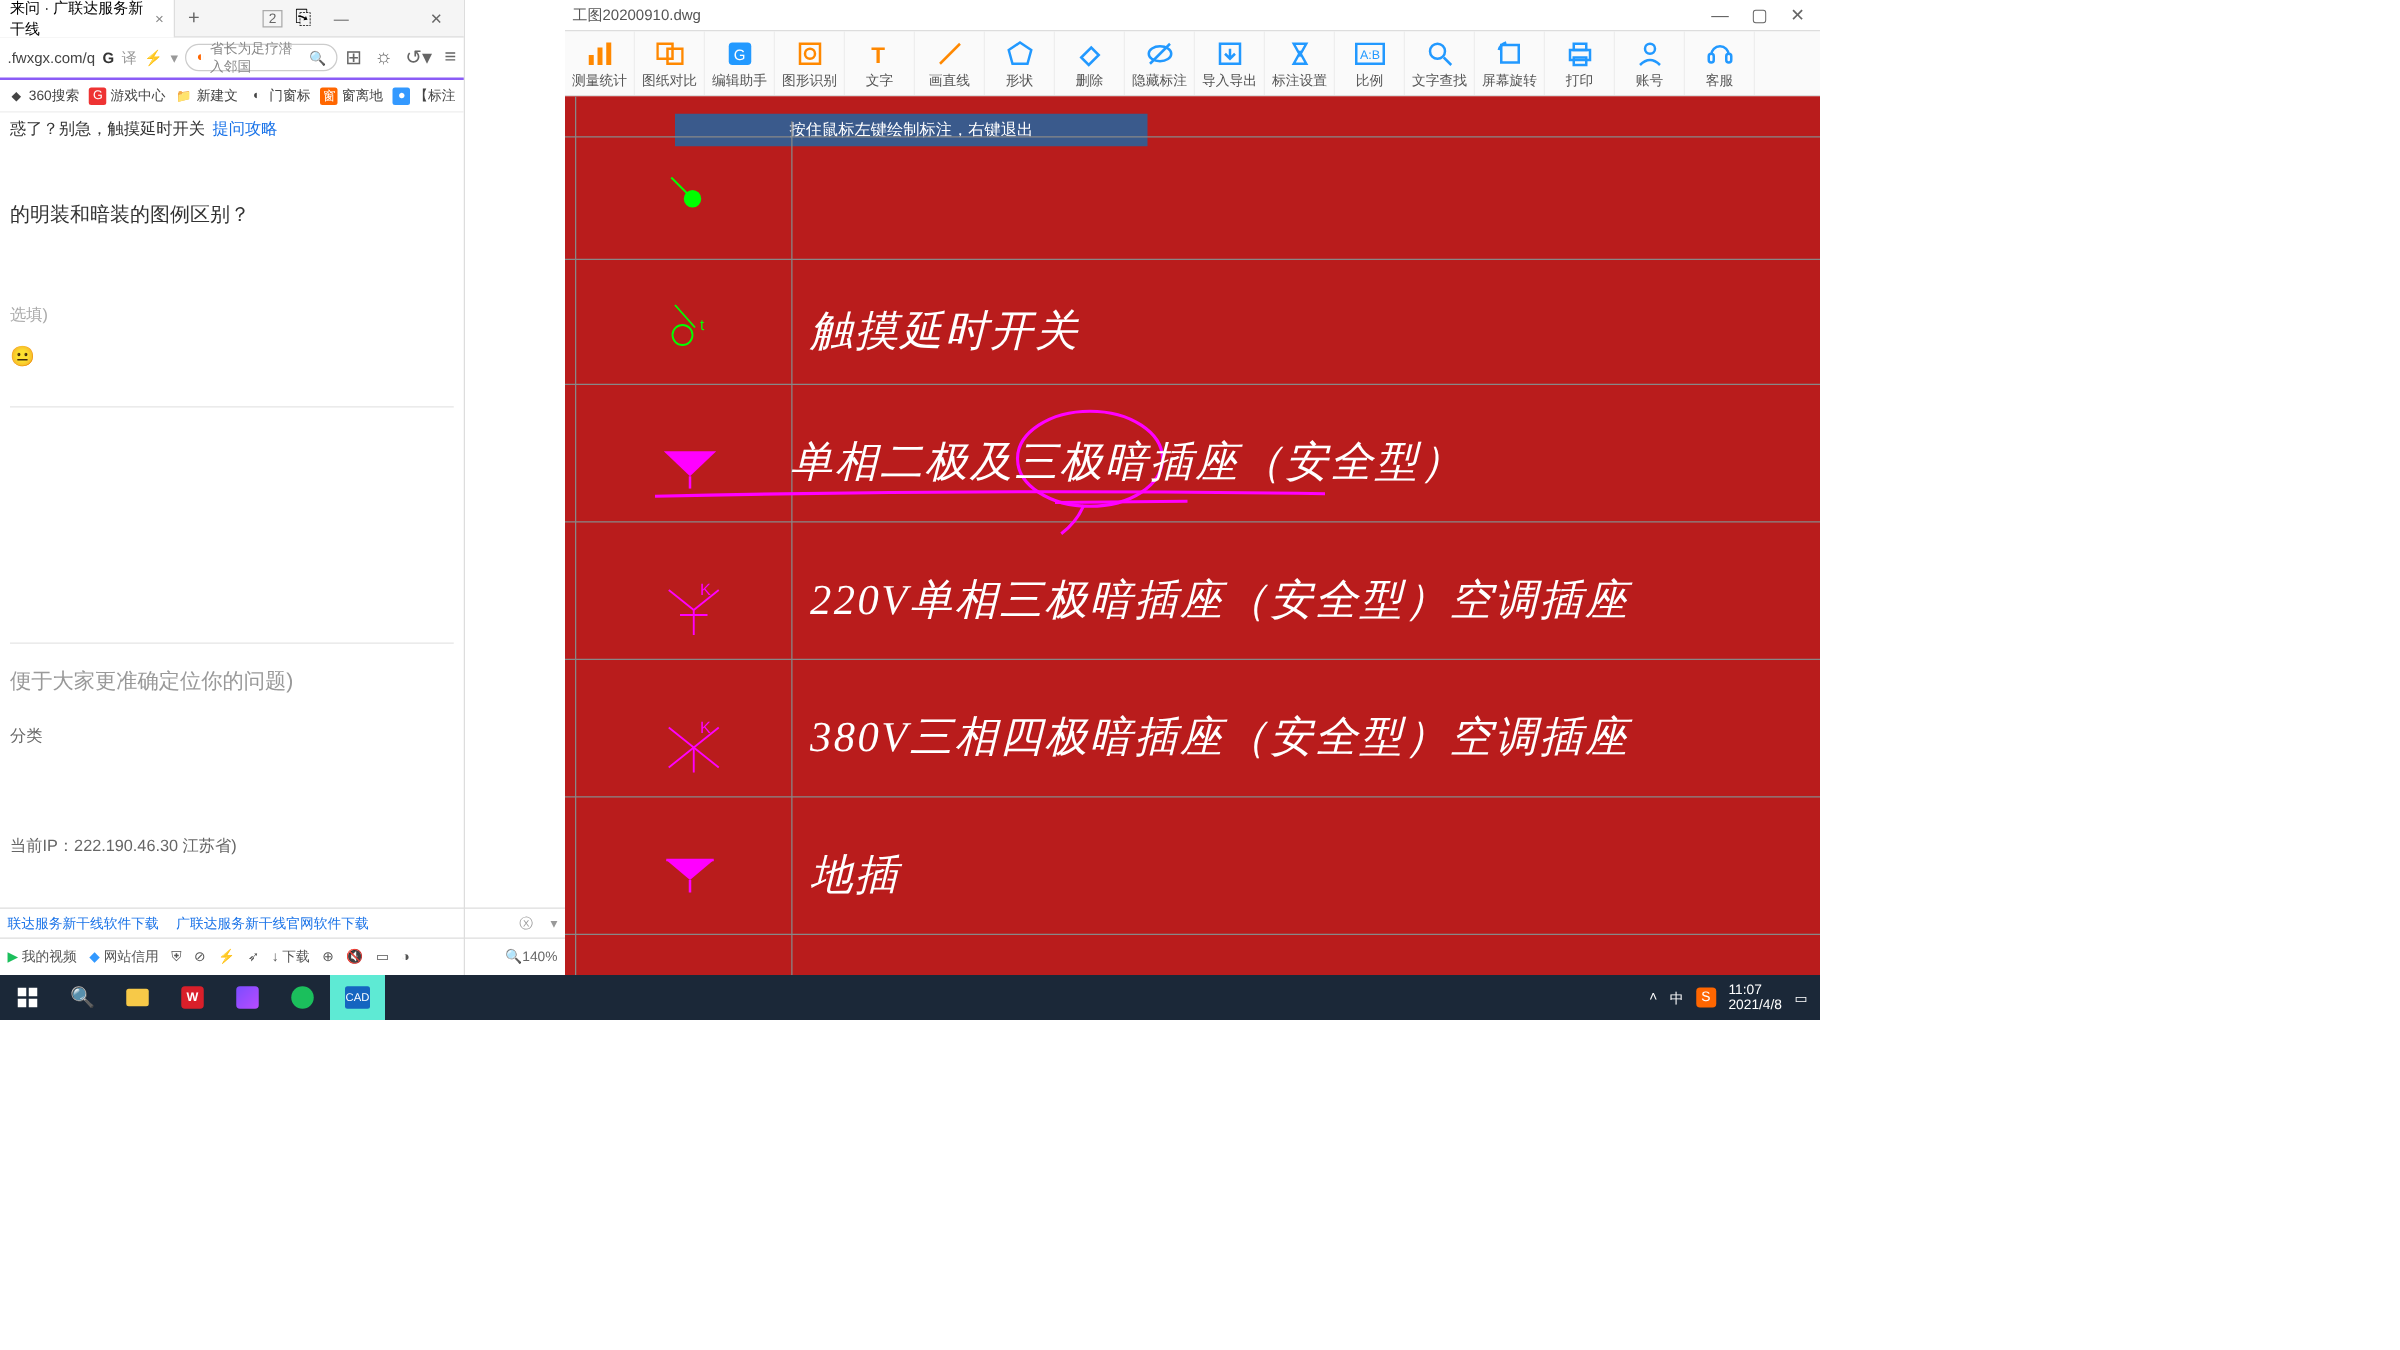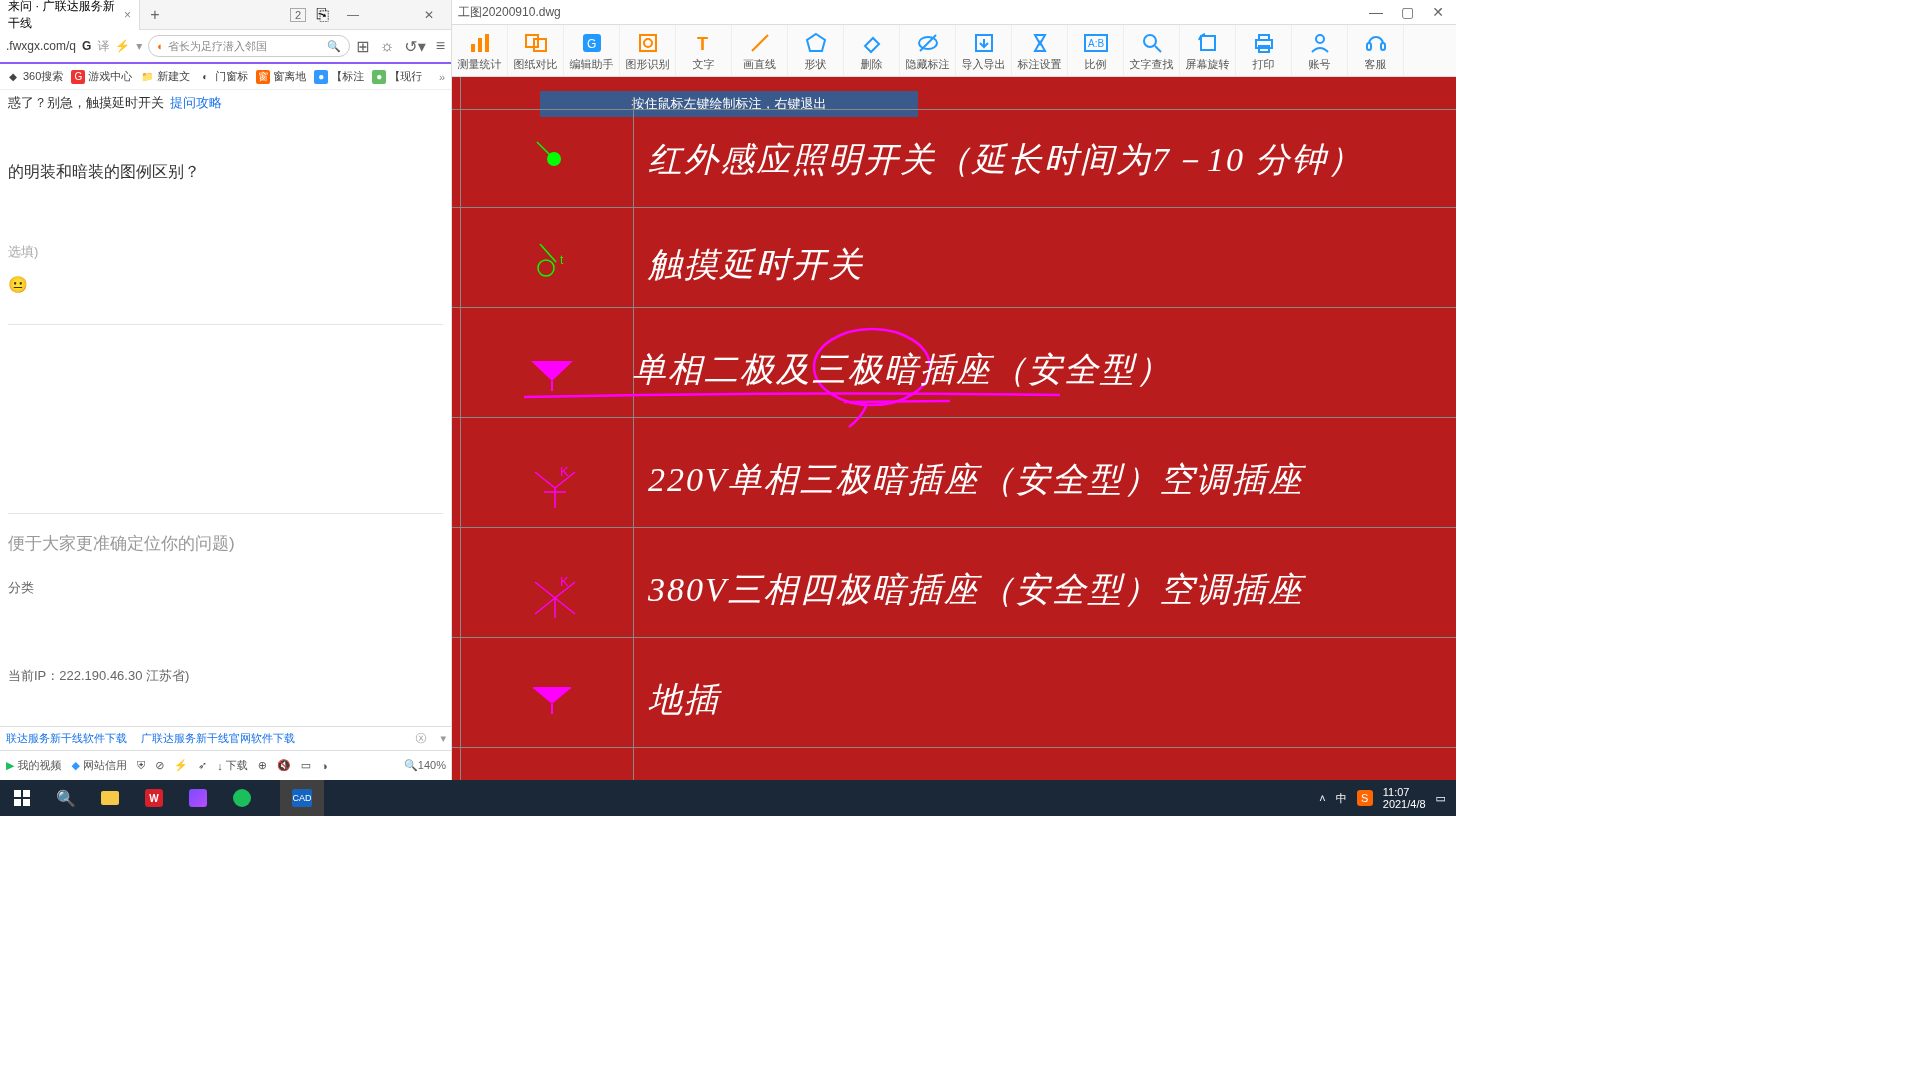--- a/index.html
+++ b/index.html
@@ -1,19 +1,19 @@
 <!DOCTYPE html>
 <html><head>
 <meta charset="utf-8">
 <style>
 * { margin: 0; padding: 0; box-sizing: border-box; font-family: "Microsoft YaHei", sans-serif; }
 body { width: 1456px; height: 816px; overflow: hidden; background: #fff; position: relative; }
 
 
-.browser-panel { position: absolute; left: 0; top: 0; width: 452px; height: 780px; background: #fff; border-right: 1px solid #ddd; }
+.browser-panel { position: absolute; left: 0; top: 0; width: 372px; height: 780px; background: #fff; border-right: 1px solid #ddd; }
 .tab-bar { height: 30px; background: #f5f5f5; display: flex; align-items: center; border-bottom: 1px solid #ddd; }
 .tab { display: flex; align-items: center; padding: 0 8px; height: 30px; background: #fff; border-right: 1px solid #ddd; font-size: 12px; max-width: 140px; }
 .tab-close { margin-left: 6px; color: #888; cursor: pointer; }
 .tab-new { width: 30px; text-align: center; color: #666; cursor: pointer; font-size: 16px; }
 .tab-right { margin-left: auto; display: flex; align-items: center; gap: 10px; padding-right: 8px; }
 .win-btn { width: 28px; height: 20px; display: flex; align-items: center; justify-content: center; color: #666; font-size: 12px; }
 
 .addr-bar { height: 34px; display: flex; align-items: center; padding: 0 6px; gap: 6px; border-bottom: 2px solid #8b5cf6; }
 .addr-left { font-size: 12px; color: #444; flex: 0 0 auto; white-space: nowrap; overflow: hidden; }
 .addr-icons { display:flex; gap:6px; align-items:center; font-size:12px; color:#666; }
@@ -90,21 +90,21 @@
 .sym1 { top:60px; left:80px; }
 .sym2 { top:165px; left:80px; }
 .sym3 { top:270px; left:75px; }
 .sym4 { top:385px; left:78px; }
 .sym5 { top:495px; left:78px; }
 .sym6 { top:605px; left:75px; }
 
 
 .taskbar { position:absolute; left:0; right:0; bottom:0; height:36px; background:#1b2838; display:flex; align-items:center; }
 .tb-btn { width:44px; height:36px; display:flex; align-items:center; justify-content:center; color:#fff; font-size:16px; }
-.tb-btn.active { background:#404040;margin-left:16px; }
+.tb-btn.active { background:#5eead4; }
 .tb-right { margin-left:auto; display:flex; align-items:center; gap:10px; padding-right:10px; color:#fff; font-size:11px; }
 .tb-clock { display:flex; flex-direction:column; align-items:flex-start; line-height:1.1; }
 .sogou { width:16px; height:16px; background:#f60; border-radius:3px; display:flex; align-items:center; justify-content:center; font-size:11px; }
 
 .folder-ico{width:18px;height:14px;background:#f7c948;border-radius:2px;position:relative;}
 .wps-ico{width:18px;height:18px;background:#d91f2a;border-radius:3px;display:flex;align-items:center;justify-content:center;font-size:10px;font-weight:bold;}
 .purple-ico{width:18px;height:18px;background:linear-gradient(135deg,#7b4cff,#b94cff);border-radius:3px;}
 .green-ico{width:18px;height:18px;background:#1bbf5c;border-radius:50%;}
 .cad-ico{width:20px;height:18px;background:#1565c0;border-radius:2px;color:#fff;font-size:9px;display:flex;align-items:center;justify-content:center;}
 </style>
@@ -445,21 +445,20 @@
       <ellipse cx="65" cy="45" rx="58" ry="38" fill="none" stroke="#f0f" stroke-width="2.5"></ellipse>
       <path d="M60 82 Q55 95 42 105" fill="none" stroke="#f0f" stroke-width="2.5"></path>
     </svg>
     <svg class="annot-underline" style="top:312px;left:70px" width="540" height="14">
       <path d="M2 8 Q 270 2 538 6" fill="none" stroke="#f0f" stroke-width="2.5"></path>
     </svg>
     <svg class="annot-underline" style="top:320px;left:390px" width="110" height="10">
       <path d="M2 5 L108 4" fill="none" stroke="#f0f" stroke-width="2.5"></path>
     </svg>
 
-    <div class="cad-text t1">红外感应照明开关（延长时间为7－10 分钟）</div>
     <div class="cad-text t2">触摸延时开关</div>
     <div class="cad-text t3">单相二极及三极暗插座（安全型）</div>
     <div class="cad-text t4">220V单相三极暗插座（安全型）空调插座</div>
     <div class="cad-text t5">380V三相四极暗插座（安全型）空调插座</div>
     <div class="cad-text t6">地插</div>
   </div>
 </div>
 
 <div class="taskbar">
   <div class="tb-btn">

